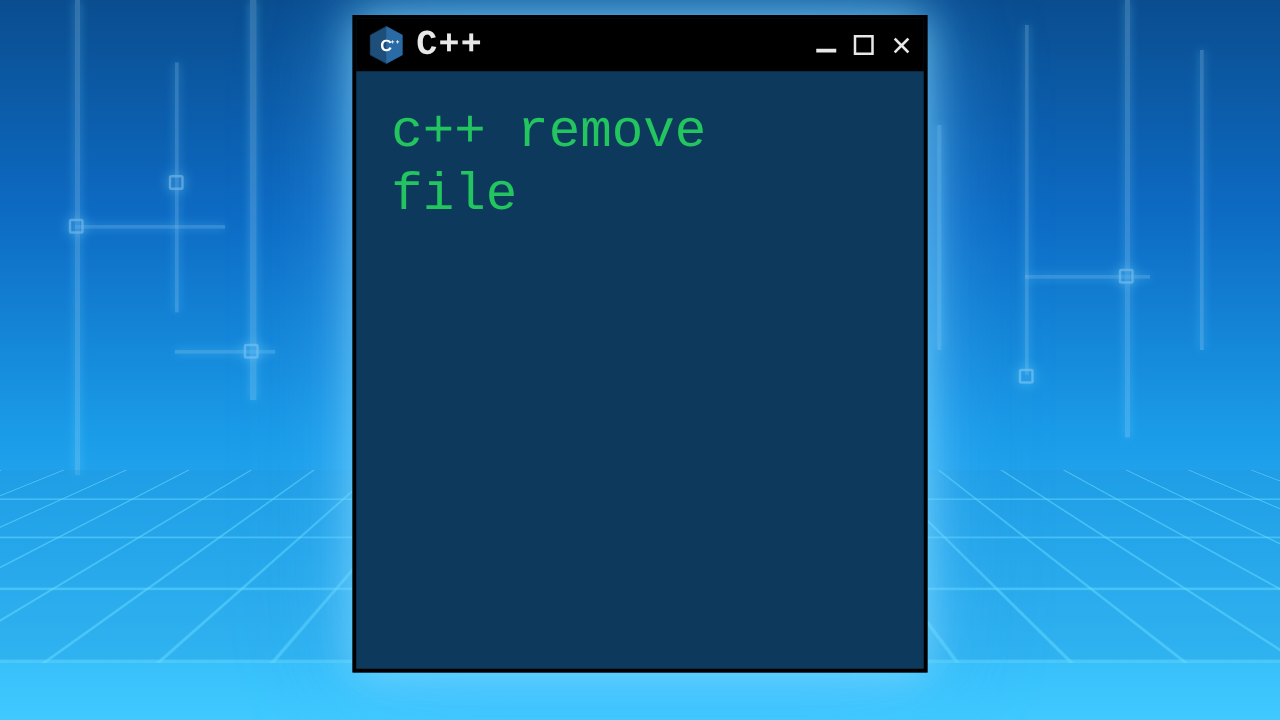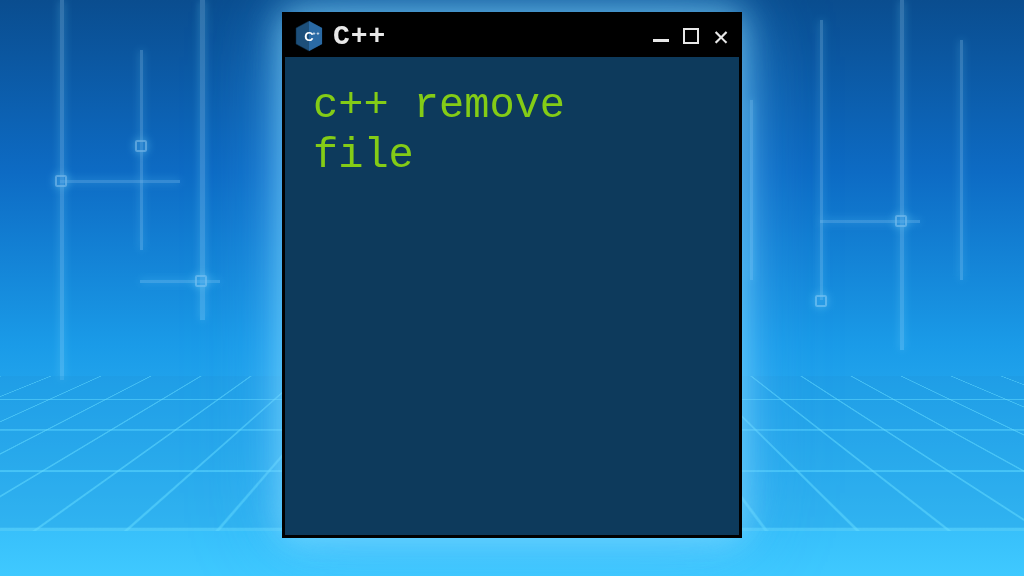--- a/index.html
+++ b/index.html
@@ -143,21 +143,21 @@
     }
     
     .close-icon {
       font-size: 26px;
       line-height: 1;
       font-weight: bold;
     }
     
     .content {
       padding: 24px 28px;
-      color: #84cc16;
+      color: #22c55e;
       font-size: 42px;
       line-height: 1.2;
       font-family: 'Courier New', monospace;
       white-space: pre-wrap;
     }
   </style>
 </head>
 <body>
 
 <div class="bg-circuits">

